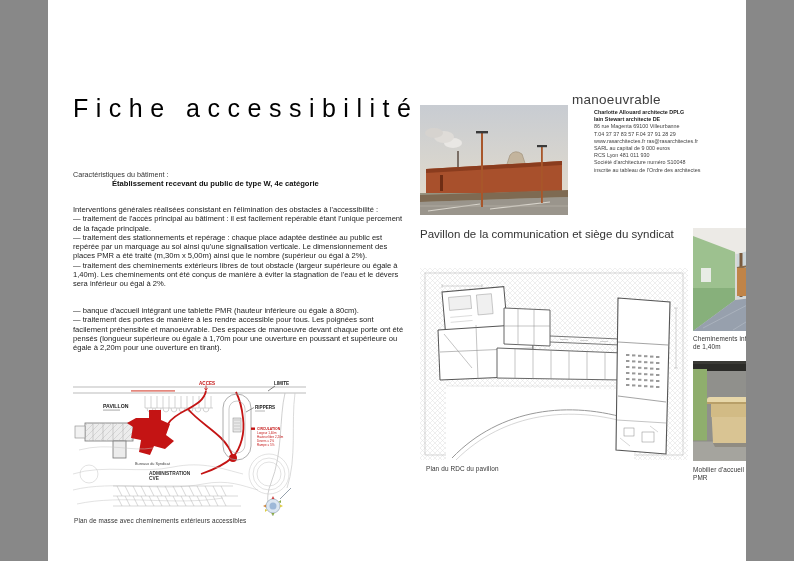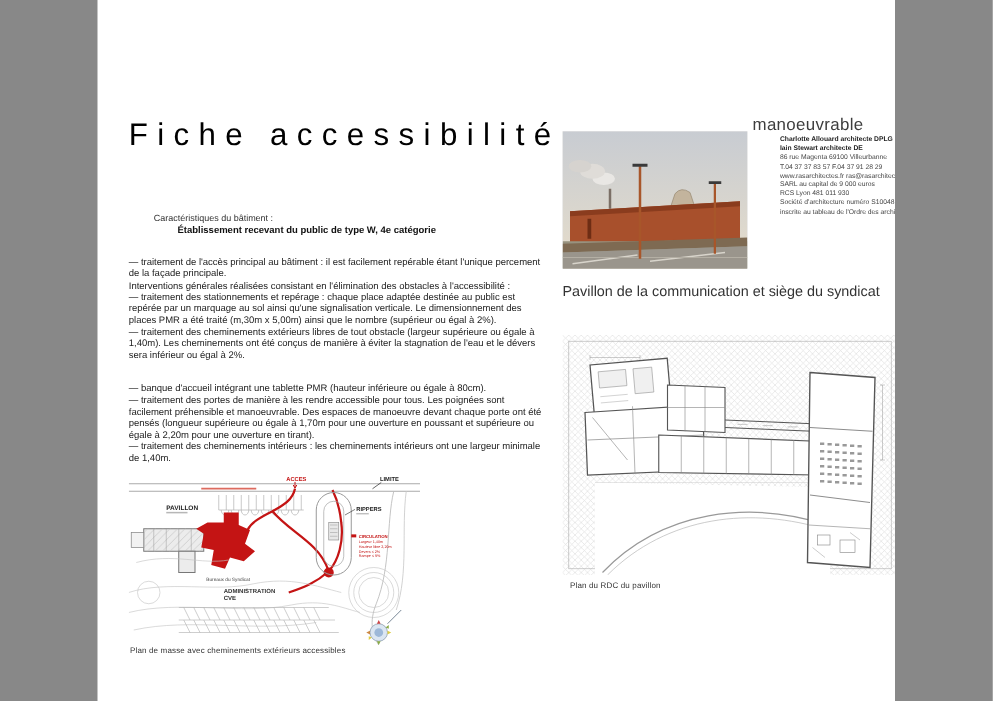--- a/index.html
+++ b/index.html
@@ -1,16 +1,16 @@
 <!DOCTYPE html>
 <html><head>
 <meta charset="utf-8">
 <style>
   html,body{margin:0;padding:0;background:#888;}
-  .page{position:relative;width:638px;height:561px;background:#fff;overflow:hidden;
+  .page{position:relative;width:698px;height:561px;background:#fff;overflow:hidden;
         font-family:"Liberation Sans",sans-serif;color:#222;margin:0 auto;}
   .abs{position:absolute;}
 
   
   .title{left:25px;top:94px;font-size:25px;font-weight:400;letter-spacing:.30em;color:#000;}
   .small-label{font-size:7.2px;color:#333;}
   .body-bold{font-size:7.6px;line-height:9.3px;font-weight:bold;color:#111;}
   .body-text{font-size:7.6px;line-height:9.3px;color:#222;}
   .body-text div{margin:0;}
   .lcol{width:336px;}
@@ -32,33 +32,32 @@
   svg text{font-family:"Liberation Sans",sans-serif;}
 </style>
 </head>
 <body>
 
 <div class="page">
 
   <div class="abs title">Fiche accessibilité</div>
 
 
-  <div class="abs lcol small-label" style="left:25px;top:170px;margin-left:20px;">Caractéristiques du bâtiment :</div>
+  <div class="abs lcol small-label" style="left:25px;top:170px;">Caractéristiques du bâtiment :</div>
   <div class="abs lcol body-bold" style="left:25px;top:179px;margin-left:39px;">Établissement recevant du public de type W, 4e catégorie</div>
 
   <div class="abs lcol body-text" style="left:25px;top:205px;">
+    <div>Interventions générales réalisées consistant en l'élimination des obstacles à l'accessibilité :</div>
     <div>— traitement de l'accès principal au bâtiment : il est facilement repérable étant l'unique percement de la façade principale.</div>
-    <div>Interventions générales réalisées consistant en l'élimination des obstacles à l'accessibilité :</div>
     <div>— traitement des stationnements et repérage : chaque place adaptée destinée au public est repérée par un marquage au sol ainsi qu'une signalisation verticale. Le dimensionnement des places PMR a été traité (m,30m x 5,00m) ainsi que le nombre (supérieur ou égal à 2%).</div>
     <div>— traitement des cheminements extérieurs libres de tout obstacle (largeur supérieure ou égale à 1,40m). Les cheminements ont été conçus de manière à éviter la stagnation de l'eau et le dévers sera inférieur ou égal à 2%.</div>
   </div>
   <div class="abs lcol body-text" style="left:25px;top:306px;">
     <div>— banque d'accueil intégrant une tablette PMR (hauteur inférieure ou égale à 80cm).</div>
     <div>— traitement des portes de manière à les rendre accessible pour tous. Les poignées sont facilement préhensible et manoeuvrable. Des espaces de manoeuvre devant chaque porte ont été pensés (longueur supérieure ou égale à 1,70m pour une ouverture en poussant et supérieure ou égale à 2,20m pour une ouverture en tirant).</div>
-    <div>— traitement des cheminements intérieurs : les cheminements intérieurs ont une largeur minimale de 1,40m.</div>
   </div>
 
   <div class="abs" style="left:25px;top:378px;width:233px;height:138px;">
     <svg width="233" height="138" viewBox="0 0 233 138">
       <defs>
         <pattern id="diag" width="6" height="6" patternUnits="userSpaceOnUse">
           <path d="M0,6 L6,0" stroke="#c7c7c7" stroke-width="0.6"></path>
         </pattern>
       </defs>
 

